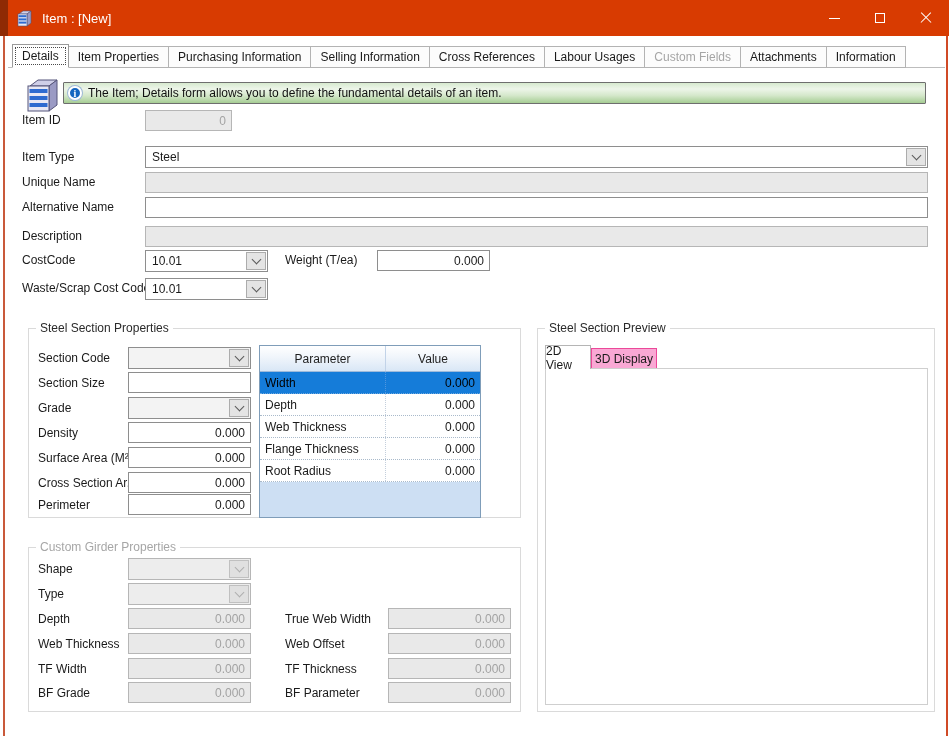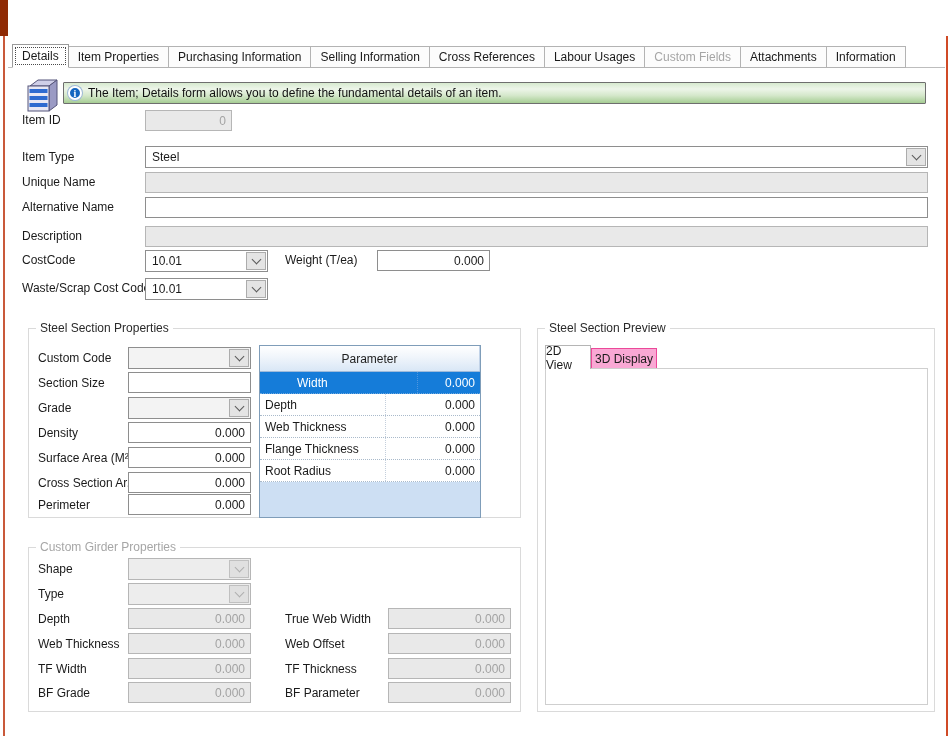--- a/index.html
+++ b/index.html
@@ -64,35 +64,46 @@
   
   .ptable { left:259px; top:345px; width:222px; height:173px; border:1px solid #7F9DB9; background:#CDDFF3; }
   .phead { display:flex; height:26px; background:linear-gradient(to bottom,#FFFFFF 0%,#F0F5FB 45%,#D9E7F6 100%); border-bottom:1px solid #9EBADA; }
   .phead .hc { display:flex; align-items:center; justify-content:center; font-size:12px; color:#1e1e1e; }
   .phead .hc:first-child { width:126px; border-right:1px solid #C2D3E8; }
   .phead .hc:last-child { flex:1; }
   .prow { display:flex; height:22px; background:#fff; border-bottom:1px dotted #A9BACB; font-size:12px; color:#1a1a1a; }
   .prow .pc { display:flex; align-items:center; padding:0 5px; }
   .prow .pc:first-child { width:126px; border-right:1px dotted #C4CFDC; }
   .prow .pc:last-child { flex:1; justify-content:flex-end; }
-  .prow.sel { background:#157CD9; color:#ffffff; border-bottom:1px dotted #6FA9DF;padding-left:32px; }
+  .prow.sel { background:#157CD9; color:#000000; border-bottom:1px dotted #6FA9DF; }
   .prow.sel .pc:first-child { border-right-color:#4F96DF; }
 
   
   .ptab { position:absolute; font-size:12px; color:#1a1a1a; display:flex; align-items:center; justify-content:center; }
   .ptab.active { background:#fff; border:1px solid #B5B5B5; border-bottom:none; z-index:2; }
   .ptab.idle { background:#f9a8d4; border:1px solid #ec4899; }
   .preview-panel { left:545px; top:368px; width:383px; height:337px; background:#fff; border:1px solid #CFCFCF; }
 </style>
 </head>
 <body>
 
 <div class="screen">
 
   <div class="abs corner-block"></div>
+  <div class="abs titlebar">
+    <svg class="title-icon" viewBox="0 0 17 17">
+      <polygon points="3,4 7,1 15,1 11,4" fill="#CFCFE8" stroke="#55557A" stroke-width="0.6"></polygon>
+      <polygon points="11,4 15,1 15,13 11,16" fill="#9A9AC4" stroke="#55557A" stroke-width="0.6"></polygon>
+      <rect x="2" y="4" width="9" height="12" fill="#E8E8F4" stroke="#55557A" stroke-width="0.6"></rect>
+      <rect x="2.6" y="5.2" width="7.8" height="2" fill="#2E6BD0"></rect>
+      <rect x="2.6" y="8.4" width="7.8" height="2" fill="#2E6BD0"></rect>
+      <rect x="2.6" y="11.6" width="7.8" height="2" fill="#2E6BD0"></rect>
+    </svg>
+    <span class="title-text">Item : [New]</span>
+  </div>
   <div class="win-btn" style="left:812px">
       <span class="glyph-min"></span>
     </div>
   <div class="win-btn" style="left:857px">
       <span class="glyph-max"></span>
     </div>
   <div class="win-btn" style="left:902px;width:47px">
       <span class="glyph-close"></span>
     </div>
   <div class="abs left-gutter"></div>
@@ -176,21 +187,21 @@
   <div class="combo" style="left:145px;top:278px;width:123px">
     <span class="val">10.01</span>
     <span class="btn">
         <span class="chev"></span>
       </span>
   </div>
 
   <div class="group" style="left:28px;top:328px;width:493px;height:190px"></div>
   <span class="gtitle" style="left:36px;top:321px">Steel Section Properties</span>
 
-  <span class="abs lbl" style="left:38px;top:351px">Custom Code</span>
+  <span class="abs lbl" style="left:38px;top:351px">Section Code</span>
   <div class="combo lightfill" style="left:128px;top:347px;width:123px">
     <span class="val"></span>
     <span class="btn">
         <span class="chev"></span>
       </span>
   </div>
   <span class="abs lbl" style="left:38px;top:376px">Section Size</span>
   <input class="fld" style="left: 128px; top: 372px; width: 123px;" value="">
   <span class="abs lbl" style="left:38px;top:401px">Grade</span>
   <div class="combo lightfill" style="left:128px;top:397px;width:123px">
@@ -204,20 +215,21 @@
   <span class="abs lbl" style="left:38px;top:451px">Surface Area (M²)</span>
   <input class="fld num" style="left: 128px; top: 447px; width: 123px;" value="0.000">
   <span class="abs lbl" style="left:38px;top:476px">Cross Section Ar...</span>
   <input class="fld num" style="left: 128px; top: 472px; width: 123px;" value="0.000">
   <span class="abs lbl" style="left:38px;top:498px">Perimeter</span>
   <input class="fld num" style="left: 128px; top: 494px; width: 123px;" value="0.000">
 
   <div class="abs ptable">
     <div class="phead">
       <div class="hc">Parameter</div>
+      <div class="hc">Value</div>
     </div>
     <div class="prow sel">
       <div class="pc">Width</div>
       <div class="pc">0.000</div>
     </div>
     <div class="prow">
       <div class="pc">Depth</div>
       <div class="pc">0.000</div>
     </div>
     <div class="prow">

